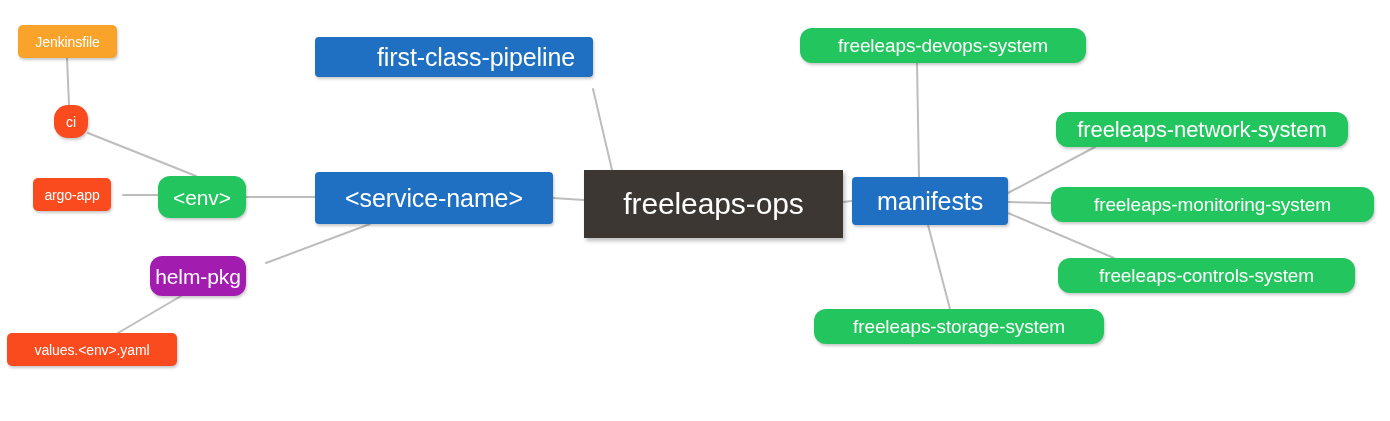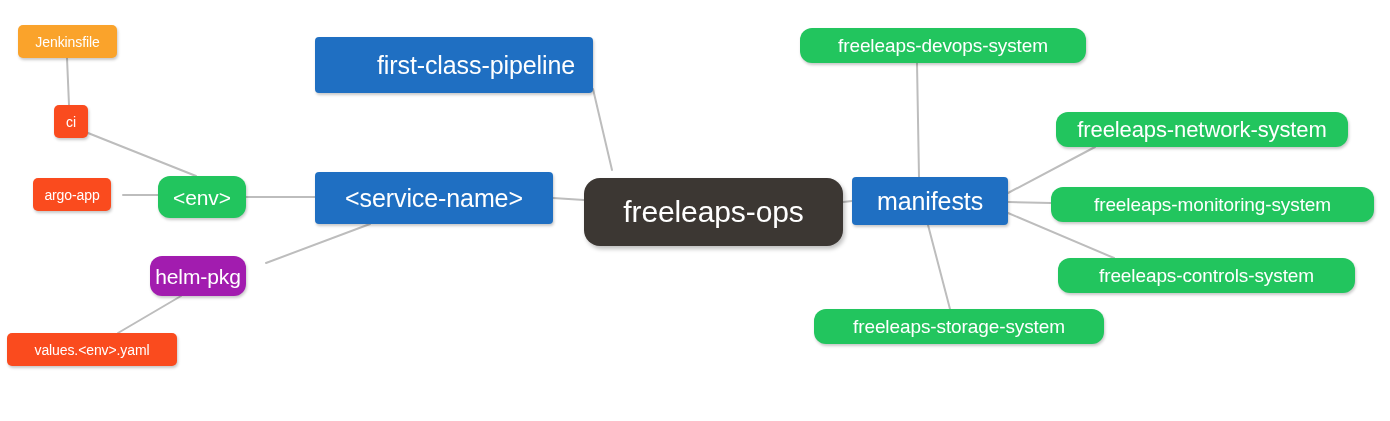--- a/index.html
+++ b/index.html
@@ -35,23 +35,22 @@
     justify-content: center;
     color: #ffffff;
     white-space: nowrap;
     border-radius: 5px;
     box-shadow: 1px 2px 3px rgba(0,0,0,0.22);
     letter-spacing: -0.1px;
     line-height: 1;
     z-index: 2;
   }
   .node.root {
-    border-radius: 16px;
+    border-radius: 0;
     box-shadow: 2px 3px 4px rgba(0,0,0,0.25);
-    margin-top: 8px;
   }
   .node.lvl1 { border-radius: 4px; }
   .node.lvl2 { border-radius: 12px; }
   .node.lvl3 { border-radius: 5px; }
 </style>
 </head>
 <body>
 
 <div id="mindmap">
   <svg id="edge-layer" viewBox="0 0 1390 421" preserveAspectRatio="none">
@@ -66,26 +65,26 @@
       <line x1="181" y1="296" x2="118" y2="333" stroke="#bdbdbd" stroke-width="2" stroke-linecap="round"></line>
       <line x1="919" y1="177" x2="917" y2="63" stroke="#bdbdbd" stroke-width="2" stroke-linecap="round"></line>
       <line x1="1008" y1="193" x2="1095" y2="147" stroke="#bdbdbd" stroke-width="2" stroke-linecap="round"></line>
       <line x1="1008" y1="202" x2="1051" y2="203" stroke="#bdbdbd" stroke-width="2" stroke-linecap="round"></line>
       <line x1="1008" y1="213" x2="1114" y2="258" stroke="#bdbdbd" stroke-width="2" stroke-linecap="round"></line>
       <line x1="928" y1="225" x2="950" y2="309" stroke="#bdbdbd" stroke-width="2" stroke-linecap="round"></line>
     </svg>
   <div id="node-layer">
       <div class="node root" style="left: 584px; top: 170px; width: 259px; height: 68px; background: rgb(60, 55, 51); font-size: 30px;">freeleaps-ops</div>
       <div class="node lvl1" style="left: 315px; top: 172px; width: 238px; height: 52px; background: rgb(31, 111, 194); font-size: 25px;">&lt;service-name&gt;</div>
-      <div class="node lvl1" style="left: 315px; top: 37px; width: 278px; height: 56px; background: rgb(31, 111, 194); font-size: 25px; padding-left: 44px;">first-class-pipeline</div>
+      <div class="node lvl1" style="left: 315px; top: 37px; width: 278px; height: 40px; background: rgb(31, 111, 194); font-size: 25px; padding-left: 44px;">first-class-pipeline</div>
       <div class="node lvl1" style="left: 852px; top: 177px; width: 156px; height: 48px; background: rgb(31, 111, 194); font-size: 25px;">manifests</div>
       <div class="node lvl2" style="left: 158px; top: 176px; width: 88px; height: 42px; background: rgb(34, 197, 94); font-size: 21px;">&lt;env&gt;</div>
       <div class="node lvl2" style="left: 150px; top: 256px; width: 96px; height: 40px; background: #a21caf; font-size: 21px;">helm-pkg</div>
       <div class="node lvl3" style="left: 18px; top: 25px; width: 99px; height: 33px; background: rgb(250, 163, 43); font-size: 14px;">Jenkinsfile</div>
-      <div class="node lvl3" style="left: 54px; top: 105px; width: 34px; height: 33px; background: rgb(250, 75, 30); font-size: 14px;">ci</div>
+      <div class="node lvl3" style="left: 54px; top: 105px; width: 34px; height: 33px; background: rgb(250, 75, 30); font-size: 14px; border-radius: 14px;">ci</div>
       <div class="node lvl3" style="left: 33px; top: 178px; width: 78px; height: 33px; background: rgb(250, 75, 30); font-size: 14px;">argo-app</div>
       <div class="node lvl3" style="left: 7px; top: 333px; width: 170px; height: 33px; background: rgb(250, 75, 30); font-size: 14px;">values.&lt;env&gt;.yaml</div>
       <div class="node lvl2" style="left: 800px; top: 28px; width: 286px; height: 35px; background: rgb(34, 197, 94); font-size: 19px;">freeleaps-devops-system</div>
       <div class="node lvl2" style="left: 1056px; top: 112px; width: 292px; height: 35px; background: rgb(34, 197, 94); font-size: 22px;">freeleaps-network-system</div>
       <div class="node lvl2" style="left: 1051px; top: 187px; width: 323px; height: 35px; background: rgb(34, 197, 94); font-size: 19px;">freeleaps-monitoring-system</div>
       <div class="node lvl2" style="left: 1058px; top: 258px; width: 297px; height: 35px; background: rgb(34, 197, 94); font-size: 19px;">freeleaps-controls-system</div>
       <div class="node lvl2" style="left: 814px; top: 309px; width: 290px; height: 35px; background: rgb(34, 197, 94); font-size: 19px;">freeleaps-storage-system</div>
     </div>
 </div>
 

